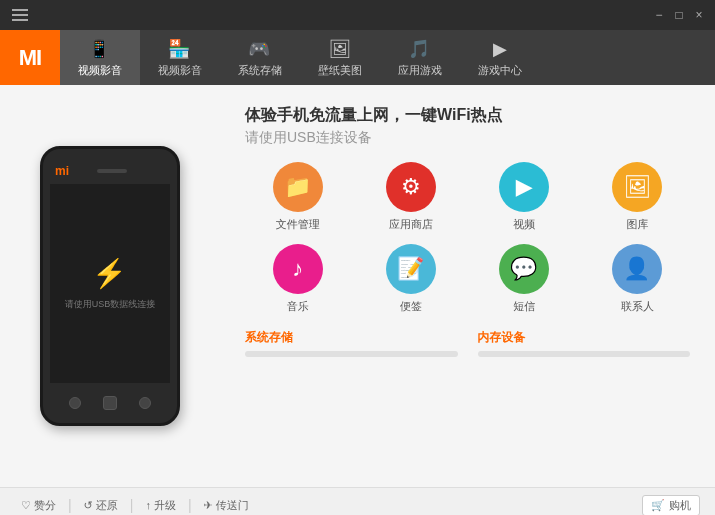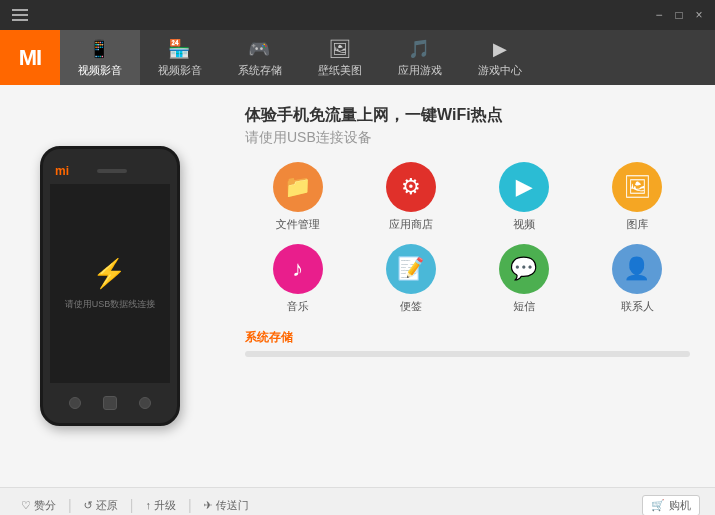--- a/index.html
+++ b/index.html
@@ -442,20 +442,26 @@
   </div>
         </div>
 
       <div class="storage-section" id="storage-section">
           <div class="storage-item">
     <div class="storage-title">系统存储</div>
     <div class="storage-bar-bg">
       <div class="storage-bar-fill" style="width:0%"></div>
     </div>
   </div>
+          <div class="storage-item">
+    <div class="storage-title">内存设备</div>
+    <div class="storage-bar-bg">
+      <div class="storage-bar-fill" style="width:0%"></div>
+    </div>
+  </div>
         </div>
     </div>
   </div>
 </div>
 
 <div id="bottom-toolbar">
   <div id="toolbar-buttons" style="display:flex; align-items:center; gap:6px;">
       <div class="toolbar-btn">
         <span>♡</span>
         <span>赞分</span>

